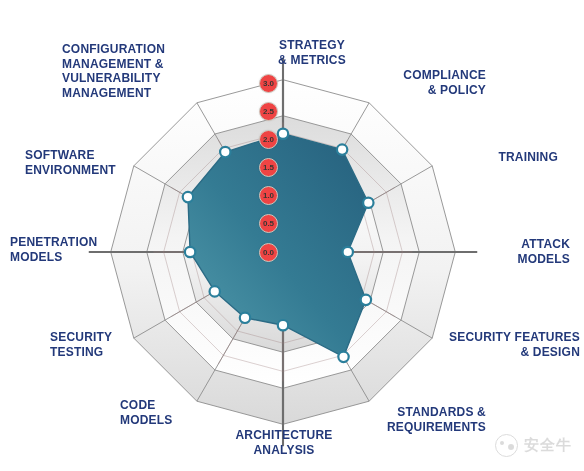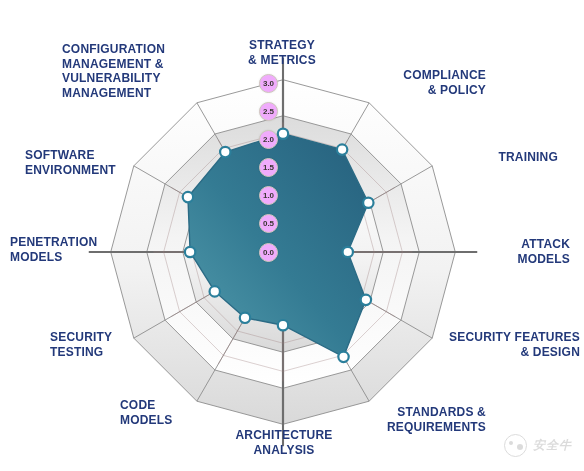--- a/index.html
+++ b/index.html
@@ -41,21 +41,21 @@
   }
   .al-right { text-align: left; }
   .al-left  { text-align: right; }
   .al-center{ text-align: center; }
 
   .tick-label {
     position: absolute;
     width: 19px;
     height: 19px;
     border-radius: 50%;
-    background: #f0abfc;
+    background: #ef4444;
     border: 1px solid #cfc7bd;
     box-shadow: 0 0 2px rgba(0,0,0,0.10);
     color: #3a3632;
     font-family: "Liberation Sans", sans-serif;
     font-size: 8px;
     font-weight: 700;
     display: flex;
     align-items: center;
     justify-content: center;
     box-sizing: border-box;
@@ -88,24 +88,23 @@
     content: "";
     position: absolute;
     right: 3px; top: 8.5px;
     width: 6px; height: 6px;
     border-radius: 50%;
     background: #8b8b8b;
   }
   #watermark .wm-text {
     color: #8b8b8b;
     font-family: "DejaVu Sans", sans-serif;
-    font-size: 12px;
+    font-size: 15px;
     font-weight: 700;
     letter-spacing: 1px;
-    font-style: italic;
   }
 </style>
 </head>
 <body>
 
 <div id="chart-root">
 
   <svg class="radar" viewBox="0 0 584 471">
     <defs>
       <linearGradient id="polyGrad" x1="0.08" y1="0.95" x2="0.95" y2="0.05">
@@ -189,21 +188,21 @@
         <circle cx="283.00" cy="325.19" r="5.2" fill="#ffffff" stroke="#2b7f9b" stroke-width="2.2"></circle>
         <circle cx="245.00" cy="317.82" r="5.2" fill="#ffffff" stroke="#2b7f9b" stroke-width="2.2"></circle>
         <circle cx="214.74" cy="291.41" r="5.2" fill="#ffffff" stroke="#2b7f9b" stroke-width="2.2"></circle>
         <circle cx="190.11" cy="252.00" r="5.2" fill="#ffffff" stroke="#2b7f9b" stroke-width="2.2"></circle>
         <circle cx="187.92" cy="197.11" r="5.2" fill="#ffffff" stroke="#2b7f9b" stroke-width="2.2"></circle>
         <circle cx="225.29" cy="152.05" r="5.2" fill="#ffffff" stroke="#2b7f9b" stroke-width="2.2"></circle>
       </g>
   </svg>
 
   <div id="labels-layer">
-      <div class="axis-label al-center" style="left: 232px; top: 38px; width: 100px;">STRATEGY
+      <div class="axis-label al-center" style="left: 262px; top: 38px; width: 100px;">STRATEGY
 &amp; METRICS</div>
       <div class="axis-label al-left" style="left: 366px; top: 68px; width: 120px;">COMPLIANCE
 &amp; POLICY</div>
       <div class="axis-label al-left" style="left: 438px; top: 150px; width: 120px;">TRAINING</div>
       <div class="axis-label al-left" style="left: 460px; top: 237px; width: 110px;">ATTACK
 MODELS</div>
       <div class="axis-label al-left" style="left: 438px; top: 330px; width: 142px;">SECURITY FEATURES
 &amp; DESIGN</div>
       <div class="axis-label al-left" style="left: 366px; top: 405px; width: 120px;">STANDARDS &amp;
 REQUIREMENTS</div>

